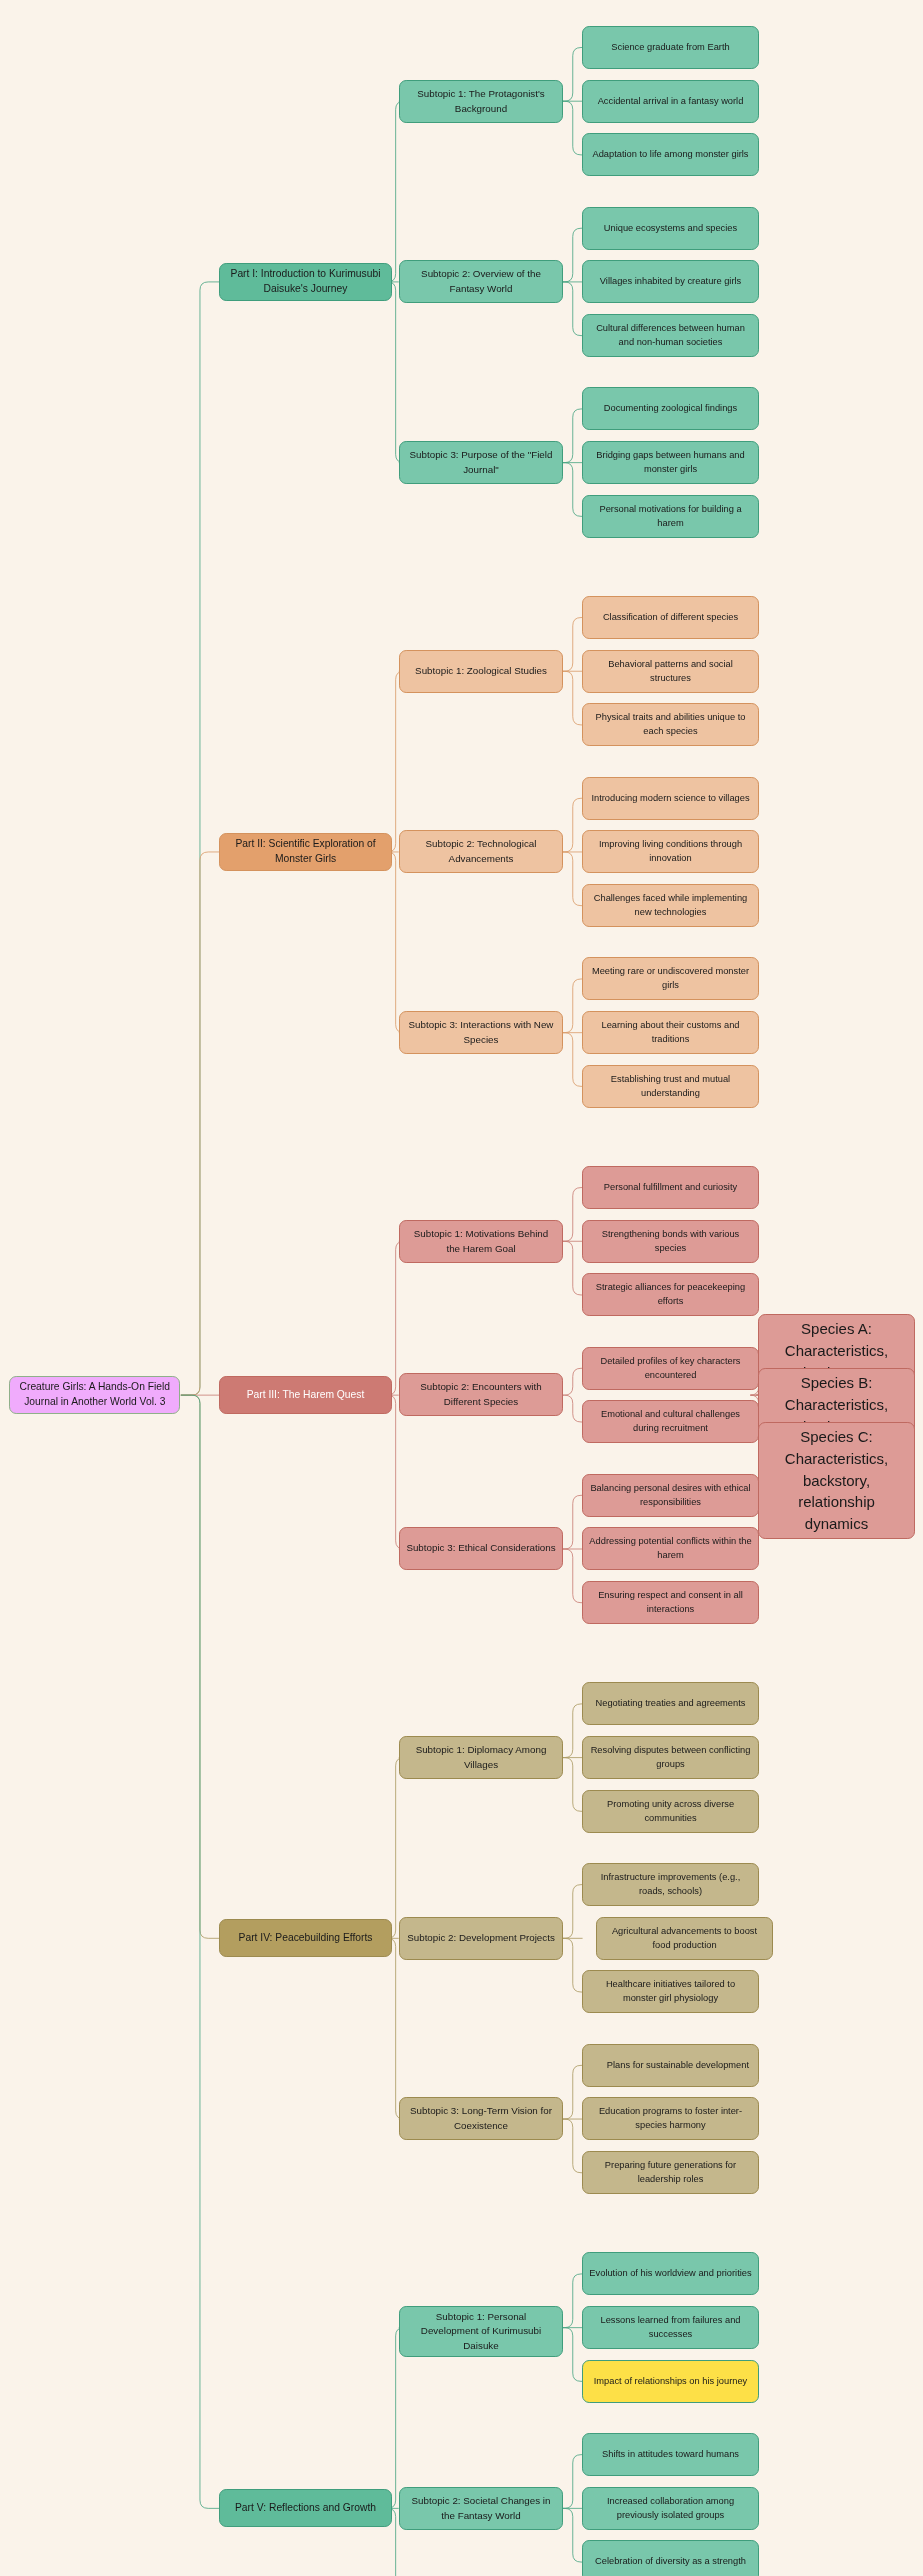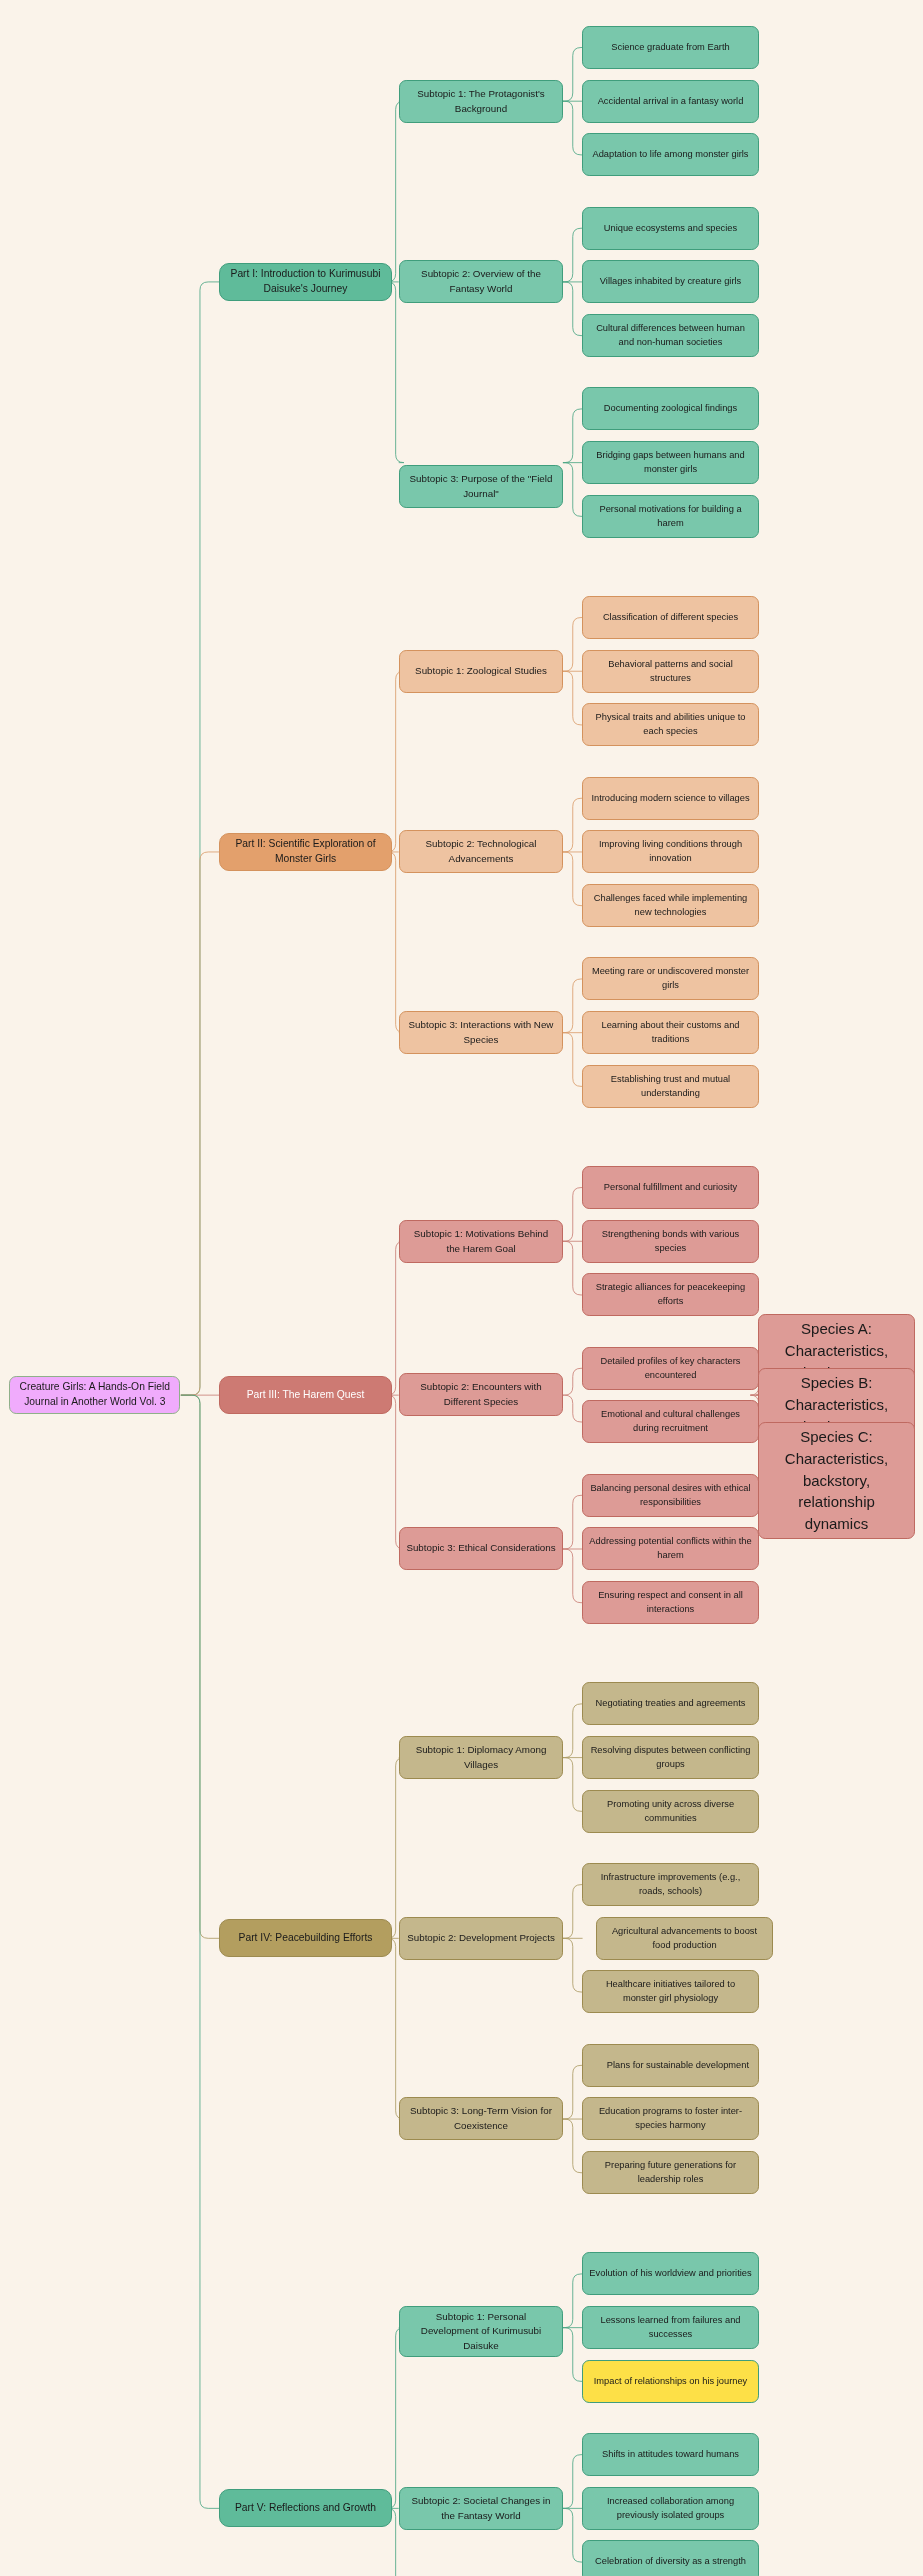--- a/index.html
+++ b/index.html
@@ -4,21 +4,21 @@
 <style>
   html,body{margin:0;padding:0;background:#faf3ea;}
   body{font-family:"Liberation Sans",sans-serif;}
   #canvas{position:relative;width:924px;height:2576px;background:#faf3ea;overflow:hidden;}
   #links{position:absolute;left:0;top:0;width:924px;height:2576px;pointer-events:none;}
   .node{position:absolute;box-sizing:border-box;display:flex;align-items:center;
         justify-content:center;text-align:center;border-radius:7.2px;
         padding:3.1px 6.2px;line-height:1.45;color:#1a1a1a;}
   .node span{display:block;width:100%;}
   .n-root{font-size:10.3px;}
-  .n-l1{font-size:10.3px;border-radius:10px;}
+  .n-l1{font-size:10.3px;}
   .n-l2{font-size:9.8px;}
   .n-l3{font-size:9.3px;}
   .n-l4{font-size:15px;}
 </style>
 </head>
 <body>
 
 <div id="canvas">
   <svg id="links" viewBox="0 0 1789 4989" width="924" height="2576">
       <path d="M 1090 196 L 1093 196 Q 1109 196 1109 180 L 1109 108 Q 1109 92 1125 92 L 1128 92" fill="none" stroke="#4aa583" stroke-width="1.6"></path>
@@ -116,21 +116,21 @@
       </div>
       <div class="node n-l3" style="left: 582px; width: 177px; top: 387px; min-height: 43px; background: rgb(121, 199, 171); border: 0.8px solid rgb(63, 157, 124);">
         <span>Documenting zoological findings</span>
       </div>
       <div class="node n-l3" style="left: 582px; width: 177px; top: 441px; min-height: 43px; background: rgb(121, 199, 171); border: 0.8px solid rgb(63, 157, 124);">
         <span>Bridging gaps between humans and monster girls</span>
       </div>
       <div class="node n-l3" style="left: 582px; width: 177px; top: 495px; min-height: 43px; background: rgb(121, 199, 171); border: 0.8px solid rgb(63, 157, 124);">
         <span>Personal motivations for building a harem</span>
       </div>
-      <div class="node n-l2" style="left: 399px; width: 164px; top: 441px; min-height: 43px; background: rgb(121, 199, 171); border: 0.8px solid rgb(63, 157, 124); margin-top: 24px;">
+      <div class="node n-l2" style="left: 399px; width: 164px; top: 441px; min-height: 43px; background: rgb(121, 199, 171); border: 0.8px solid rgb(63, 157, 124);">
         <span>Subtopic 3: Purpose of the "Field Journal"</span>
       </div>
       <div class="node n-l1" style="left: 219px; width: 173px; top: 263px; min-height: 38px; background: rgb(95, 187, 154); border: 0.8px solid rgb(63, 157, 124);">
         <span>Part I: Introduction to Kurimusubi Daisuke's Journey</span>
       </div>
       <div class="node n-l3" style="left: 582px; width: 177px; top: 596px; min-height: 43px; background: rgb(238, 195, 161); border: 0.8px solid rgb(212, 146, 93);">
         <span>Classification of different species</span>
       </div>
       <div class="node n-l3" style="left: 582px; width: 177px; top: 650px; min-height: 43px; background: rgb(238, 195, 161); border: 0.8px solid rgb(212, 146, 93);">
         <span>Behavioral patterns and social structures</span>

